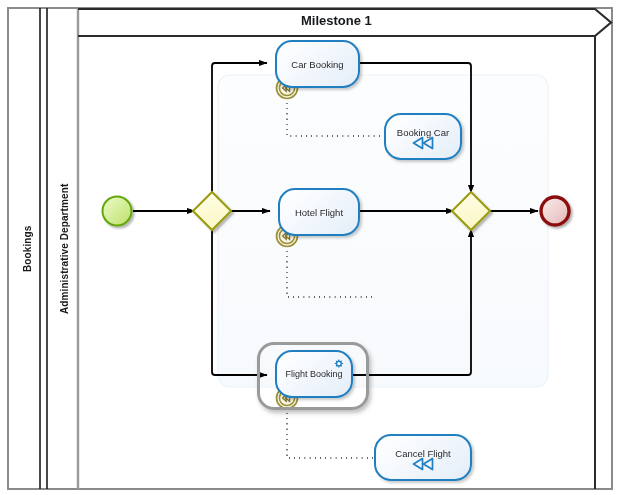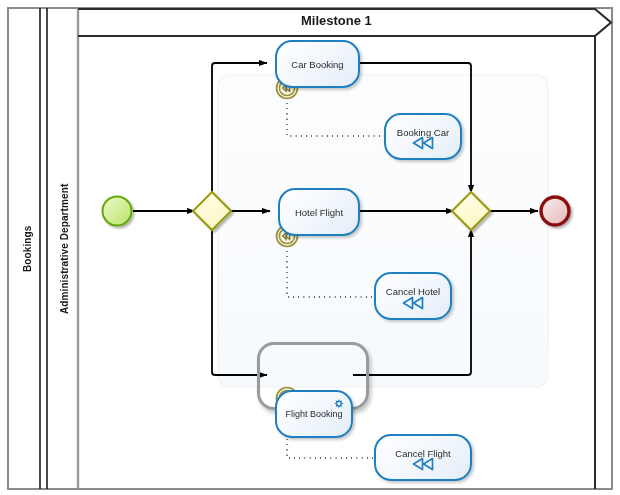--- a/index.html
+++ b/index.html
@@ -186,49 +186,40 @@
   <div class="task plain" style="left:275px;top:40px;width:85px;height:48px;">
     <div class="tlabel">Car Booking</div>
   </div>
 
   <div class="task plain" style="left:278px;top:188px;width:82px;height:48px;">
     <div class="tlabel">Hotel Flight</div>
   </div>
 
   <div class="sel-frame" style="left:257px;top:342px;width:112px;height:68px;"></div>
 
-  <div class="task plain" style="left:275px;top:350px;width:78px;height:48px;margin-top:40px;">
+  <div class="task plain" style="left:275px;top:350px;width:78px;height:48px;">
     <div class="tlabel" style="font-size:9px;">Flight Booking</div>
     <div class="gear">
       <svg width="15" height="15" viewBox="0 0 24 24" aria-hidden="true">
         <path fill="#1f7fc0" d="M12 1.2l1.5 2.9 3.2-.6-.6 3.2 2.9 1.5-2.9 1.5.6 3.2-3.2-.6L12 15.2l-1.5-2.9-3.2.6.6-3.2-2.9-1.5 2.9-1.5-.6-3.2 3.2.6z" transform="translate(0,3.5) scale(1.05)"></path>
         <circle cx="12.6" cy="12" r="2.6" fill="#ffffff"></circle>
       </svg>
     </div>
   </div>
 
   <div class="task comp" style="left:384px;top:113px;width:78px;height:47px;">
     <div class="tlabel">Booking Car</div>
     <div class="comp-mark">
       <svg width="26" height="14" viewBox="0 0 26 14" aria-hidden="true">
         <path d="M12.5,1.5 L3.5,7 L12.5,12.5 Z" fill="none" stroke="#1f7fc0" stroke-width="1.7" stroke-linejoin="round"></path>
         <path d="M22.5,1.5 L13.5,7 L22.5,12.5 Z" fill="none" stroke="#1f7fc0" stroke-width="1.7" stroke-linejoin="round"></path>
       </svg>
     </div>
   </div>
 
-  <div class="task comp" style="left:374px;top:272px;width:78px;height:48px;">
-    <div class="tlabel">Cancel Hotel</div>
-    <div class="comp-mark">
-      <svg width="26" height="14" viewBox="0 0 26 14" aria-hidden="true">
-        <path d="M12.5,1.5 L3.5,7 L12.5,12.5 Z" fill="none" stroke="#1f7fc0" stroke-width="1.7" stroke-linejoin="round"></path>
-        <path d="M22.5,1.5 L13.5,7 L22.5,12.5 Z" fill="none" stroke="#1f7fc0" stroke-width="1.7" stroke-linejoin="round"></path>
-      </svg>
-    </div>
-  </div>
 
   <div class="task comp" style="left:374px;top:434px;width:98px;height:47px;">
     <div class="tlabel">Cancel Flight</div>
     <div class="comp-mark">
       <svg width="26" height="14" viewBox="0 0 26 14" aria-hidden="true">
         <path d="M12.5,1.5 L3.5,7 L12.5,12.5 Z" fill="none" stroke="#1f7fc0" stroke-width="1.7" stroke-linejoin="round"></path>
         <path d="M22.5,1.5 L13.5,7 L22.5,12.5 Z" fill="none" stroke="#1f7fc0" stroke-width="1.7" stroke-linejoin="round"></path>
       </svg>
     </div>
   </div>

